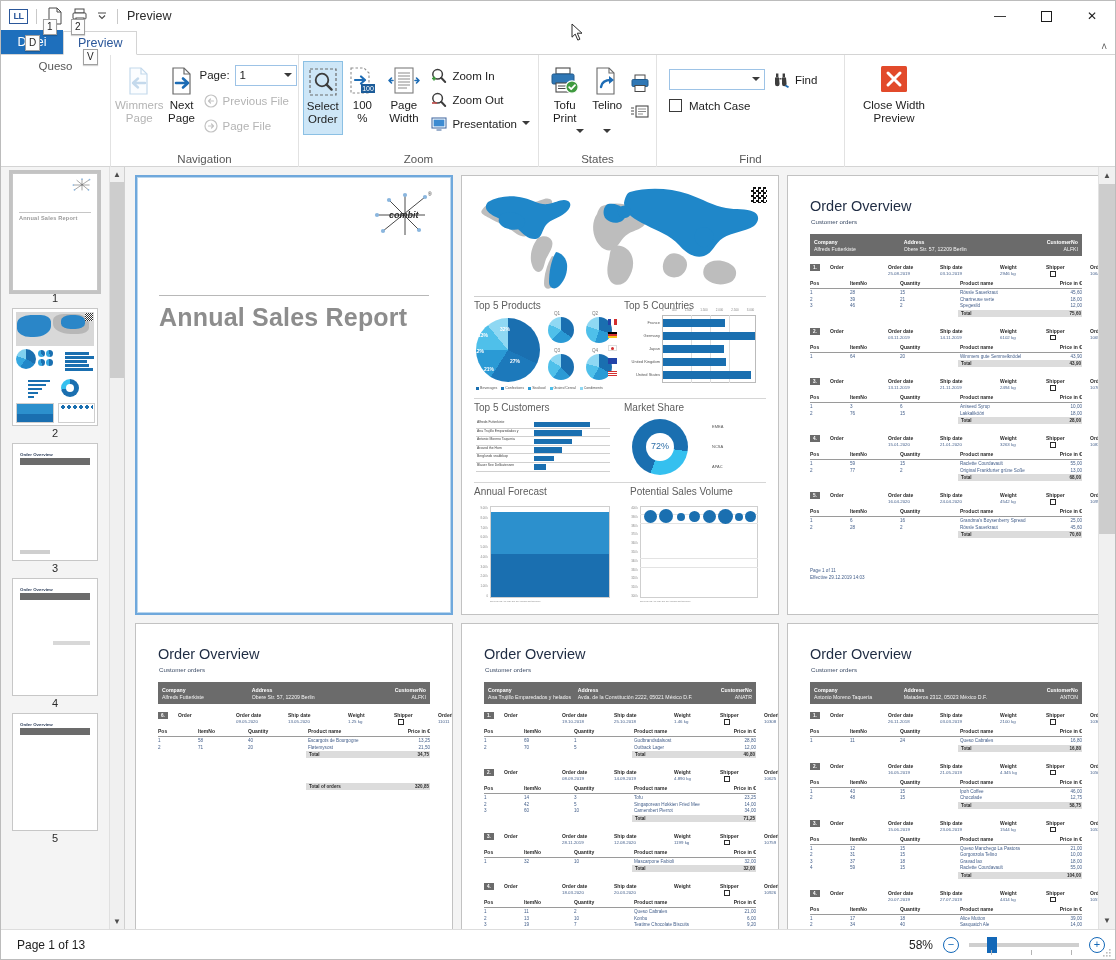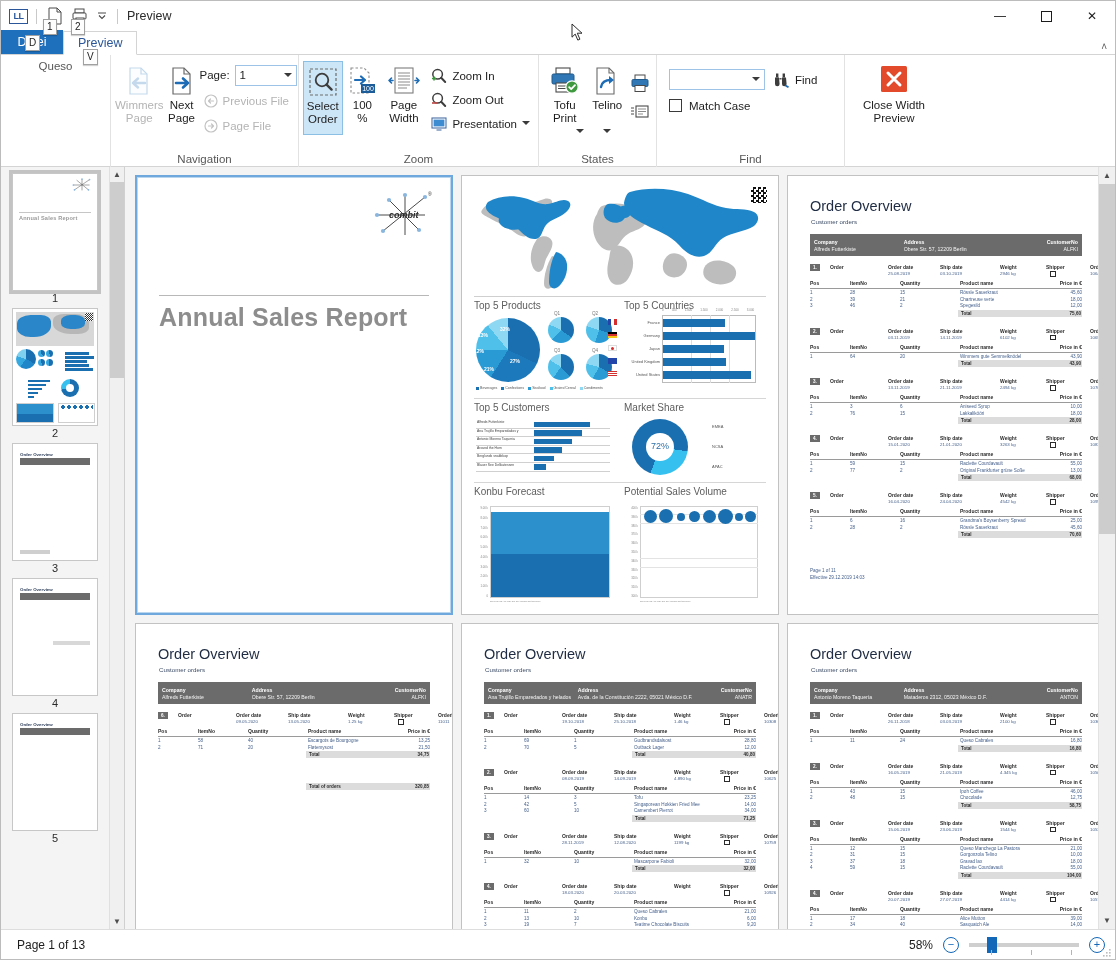--- a/index.html
+++ b/index.html
@@ -797,38 +797,38 @@
             <div class="kpi-t" style="left:162px;top:226px">Market Share</div>
             <div style="position:absolute;left:170px;top:243px;width:56px;height:56px;border-radius:50%;background:conic-gradient(from 200deg,#1a6fb0 0 72%,#35c0ef 72% 100%)"></div>
             <div style="position:absolute;left:184px;top:257px;width:28px;height:28px;border-radius:50%;background:#fff"></div>
             <div style="position:absolute;left:184px;top:265px;width:28px;text-align:center;font-size:9px;color:#2e6fa8">72%</div>
             <div style="position:absolute;left:250px;top:248px;font-size:4px;color:#555">EMEA</div>
             <div style="position:absolute;left:250px;top:268px;font-size:4px;color:#555">NCSA</div>
             <div style="position:absolute;left:250px;top:288px;font-size:4px;color:#555">APAC</div>
 
             <div style="position:absolute;left:12px;right:12px;top:306px;height:1.2px;background:#d6d6d6"></div>
 
-            <div class="kpi-t" style="left:12px;top:310px">Konbu Forecast</div>
+            <div class="kpi-t" style="left:12px;top:310px">Annual Forecast</div>
             <div class="sf-box" style="left:28px;top:330px;width:120px;height:92px"></div>
             <div style="position:absolute;left:29px;top:336px;width:118px;height:85px;background:linear-gradient(#2c90cd 0 50%,#1a6fb0 50% 100%)"></div>
             <div style="position:absolute;left:10px;top:330px;width:16px;height:92px;display:flex;flex-direction:column;justify-content:space-between;align-items:flex-end;font-size:2.8px;color:#888">
               <span>9.00 k</span>
                 <span>8.00 k</span>
                 <span>7.00 k</span>
                 <span>6.00 k</span>
                 <span>5.00 k</span>
                 <span>4.00 k</span>
                 <span>3.00 k</span>
                 <span>2.00 k</span>
                 <span>1.00 k</span>
                 <span>0</span>
             </div>
             <div style="position:absolute;left:28px;top:424px;width:120px;font-size:2.4px;color:#888;letter-spacing:-.1px">Jan Feb Mar Apr May Jun Jul Aug Sep Oct Nov Dec</div>
 
-            <div class="kpi-t" style="left:162px;top:310px">Potential Sales Volume</div>
+            <div class="kpi-t" style="left:168px;top:310px">Potential Sales Volume</div>
             <div class="sf-box" style="left:178px;top:330px;width:118px;height:92px"></div>
             <div style="position:absolute;left:178px;top:330px;width:118px;height:92px;background:repeating-linear-gradient(transparent 0 8.3px,#e3e3e3 8.3px 8.8px)"></div>
             <div style="position:absolute;left:182px;top:333px;width:110px;height:16px">
               <span style="position:absolute;left:0;top:1px;width:13px;height:13px;border-radius:50%;background:#1a6fb0"></span>
               <span style="position:absolute;left:15px;top:0px;width:14px;height:14px;border-radius:50%;background:#1a6fb0"></span>
               <span style="position:absolute;left:33px;top:4px;width:8px;height:8px;border-radius:50%;background:#1a6fb0"></span>
               <span style="position:absolute;left:45px;top:2px;width:11px;height:11px;border-radius:50%;background:#1a6fb0"></span>
               <span style="position:absolute;left:59px;top:1px;width:13px;height:13px;border-radius:50%;background:#1a6fb0"></span>
               <span style="position:absolute;left:74px;top:0px;width:15px;height:15px;border-radius:50%;background:#1a6fb0"></span>
               <span style="position:absolute;left:91px;top:4px;width:8px;height:8px;border-radius:50%;background:#1a6fb0"></span>

